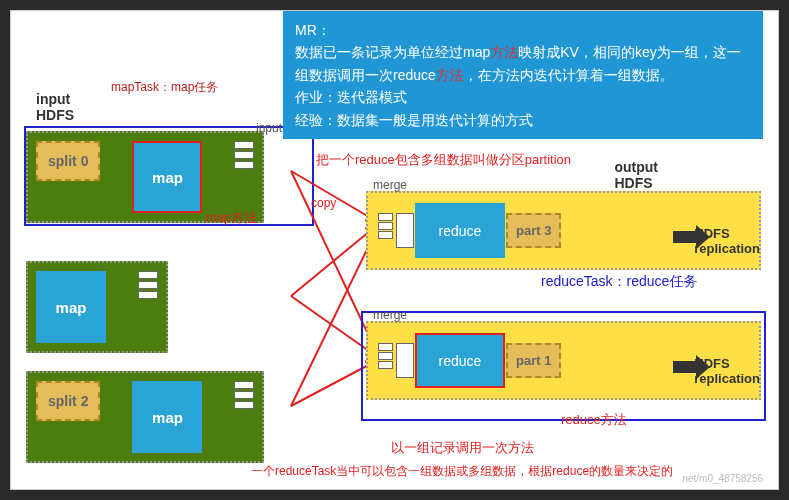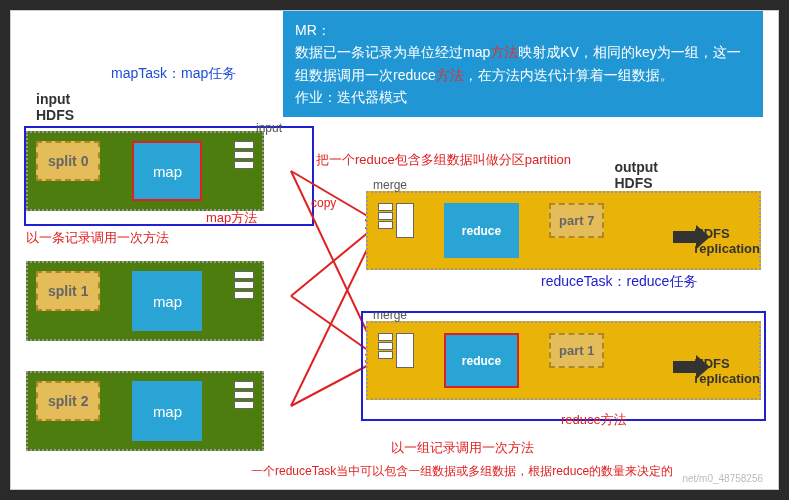--- a/index.html
+++ b/index.html
@@ -1,47 +1,47 @@
 <!DOCTYPE html>
 <html><head>
 <meta charset="utf-8">
 <style>
 *{margin:0;padding:0;box-sizing:border-box}
 body{width:789px;height:500px;background:#2a2a2a;font-family:Arial,sans-serif;position:relative;overflow:hidden}
 .page{position:absolute;top:10px;left:10px;right:10px;bottom:10px;background:#fff;border:1px solid #ccc}
 .explain-box{position:absolute;top:0;right:15px;width:480px;background:#2196d4;color:#fff;padding:8px 12px;font-size:14px;line-height:1.6;z-index:100}
 .explain-box .hl{color:#e03030}
 .input-hdfs{position:absolute;top:80px;left:25px;font-weight:bold;font-size:14px;color:#333}
-.maptask-lbl{position:absolute;top:54px;left:100px;color:#1d4ed8;font-size:14px}
+.maptask-lbl{position:absolute;top:68px;left:100px;color:#b91c1c;font-size:12px}
 .split-group{position:absolute;left:15px;border:2px dotted #999;background:#4d7c0f;padding:8px;display:flex;align-items:flex-start;gap:32px}
 .sg0{top:120px}
 .sg1{top:250px}
 .sg2{top:360px}
 .split-box{background:#e4bd5a;border:2px dashed #b08820;padding:10px 10px;font-weight:bold;font-size:14px;color:#666}
-.map-box{background:#2aa4d4;width:70px;height:60px;display:flex;align-items:center;justify-content:center;color:#fff;font-weight:normal;font-size:15px}
+.map-box{background:#2aa4d4;width:70px;height:72px;display:flex;align-items:center;justify-content:center;color:#fff;font-weight:bold;font-size:15px}
 .red-border{border:2px solid #e02020}
 .blue-border{position:absolute;border:2px solid #2020d0}
 .bb1{top:115px;left:13px;width:290px;height:100px}
 .sort-bars{display:flex;flex-direction:column;gap:2px}
 .sort-bars .bar{width:20px;height:8px;background:#fff;border:1px solid #666}
 .sort-lbl{position:absolute;top:110px;left:245px;font-size:12px;color:#555}
 .copy-lbl{position:absolute;top:185px;left:300px;font-size:12px;color:#e02020}
 .map-method{position:absolute;top:198px;left:195px;color:#e02020;font-size:13px}
 .per-record{position:absolute;top:218px;left:15px;color:#e02020;font-size:13px}
 .partition-lbl{position:absolute;top:140px;left:305px;color:#e02020;font-size:13px}
 .output-hdfs{position:absolute;top:148px;right:120px;font-weight:bold;font-size:14px;color:#333;}
-.reduce-group{position:absolute;border:2px dotted #999;background:#eab308;padding:10px;display:flex;align-items:flex-start;gap:30px}
+.reduce-group{position:absolute;border:2px dotted #999;background:#fde047;padding:10px;display:flex;align-items:center;gap:1px}
 .rg0{top:180px;left:355px;width:395px}
 .rg1{top:310px;left:355px;width:395px}
 .merge-lbl{font-size:12px;color:#555;position:absolute;top:-15px;left:5px}
 .merge-bars{display:flex;gap:3px}
 .merge-col{display:flex;flex-direction:column;gap:1px}
 .merge-col .cell{width:15px;height:8px;background:#fff;border:1px solid #666}
 .big-cell{width:18px;height:35px;background:#fff;border:1px solid #666}
-.reduce-box{background:#2aa4d4;width:75px;height:55px;display:flex;align-items:center;justify-content:center;color:#fff;font-weight:bold;font-size:12px}
+.reduce-box{background:#2aa4d4;width:90px;height:55px;display:flex;align-items:center;justify-content:center;color:#fff;font-weight:normal;font-size:14px}
 .part-box{background:#e4bd5a;border:2px dashed #b08820;padding:8px 8px;font-weight:bold;font-size:13px;color:#666}
 .hdfs-rep{position:absolute;font-weight:bold;font-size:13px;color:#333}
 .hr0{top:215px;right:18px}
 .hr1{top:345px;right:18px}
 .reducetask-lbl{position:absolute;top:262px;left:530px;color:#2020d0;font-size:14px}
 .bb2{top:300px;left:350px;width:405px;height:110px}
 .reduce-method{position:absolute;top:400px;left:550px;color:#e02020;font-size:13px}
 .per-group{position:absolute;top:428px;left:380px;color:#e02020;font-size:13px}
 .multi-group{position:absolute;top:452px;left:240px;color:#e02020;font-size:12px}
 .bigarrow{position:absolute;right:80px;width:25px;height:12px;background:#333}
@@ -55,45 +55,44 @@
 <body>
 
 <div class="page">
 
 <div class="explain-box">
   <div>MR：</div>
   <div>
     <span>数据已一条记录为单位经过map</span><span class="hl">方法</span><span>映射成KV，相同的key为一组，这一组数据调用一次reduce</span><span class="hl">方法</span><span>，在方法内迭代计算着一组数据。</span>
   </div>
   <div>作业：迭代器模式</div>
+  <div>经验：数据集一般是用迭代计算的方式</div>
 </div>
 
 <div class="input-hdfs" style="white-space:pre">input
 HDFS</div>
 <div class="maptask-lbl">mapTask：map任务</div>
 
 <div class="blue-border bb1"></div>
 
 <div class="split-group sg0">
   <div class="split-box">split 0</div>
   <div class="map-box red-border">map</div>
   <div class="sort-bars">
         <div class="bar"></div>
         <div class="bar"></div>
         <div class="bar"></div>
       </div>
 </div>
 <div class="sort-lbl">input</div>
 <div class="copy-lbl">copy</div>
 <div class="map-method">map方法</div>
-<div class="per-record">以一条记录调用一次方法</div>
 <div class="partition-lbl">把一个reduce包含多组数据叫做分区partition</div>
 
 <div class="split-group sg1">
-  <div class="split-box">split 1</div>
   <div class="map-box">map</div>
   <div class="sort-bars">
         <div class="bar"></div>
         <div class="bar"></div>
         <div class="bar"></div>
       </div>
 </div>
 
 <div class="split-group sg2">
   <div class="split-box">split 2</div>
@@ -126,21 +125,21 @@
   <div class="merge-lbl">merge</div>
   <div class="merge-bars">
     <div class="merge-col">
           <div class="cell"></div>
           <div class="cell"></div>
           <div class="cell"></div>
         </div>
     <div class="big-cell"></div>
   </div>
   <div class="reduce-box">reduce</div>
-  <div class="part-box">part 7</div>
+  <div class="part-box">part 3</div>
 </div>
 <div class="bigarrow ba0"></div>
 <div class="hdfs-rep hr0" style="white-space:pre">HDFS
 replication</div>
 
 <div class="reducetask-lbl">reduceTask：reduce任务</div>
 <div class="blue-border bb2"></div>
 
 <div class="reduce-group rg1">
   <div class="merge-lbl">merge</div>

